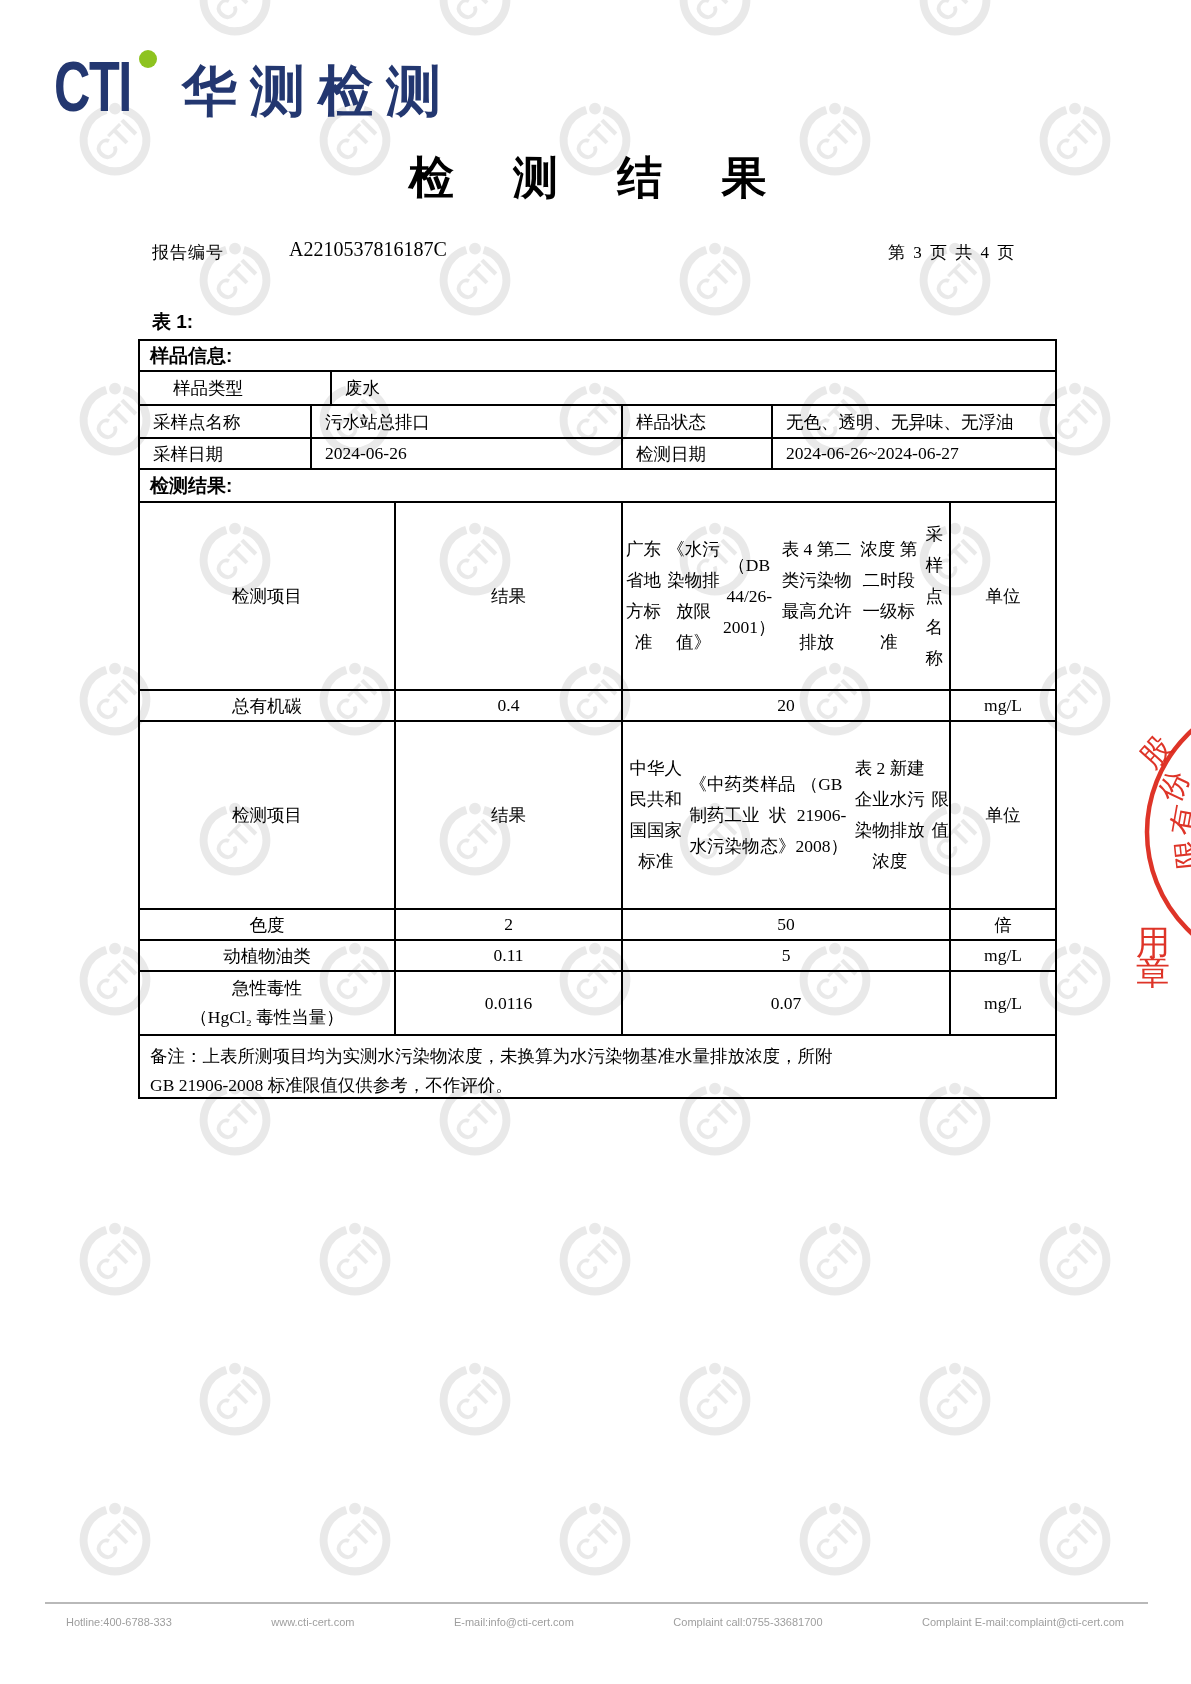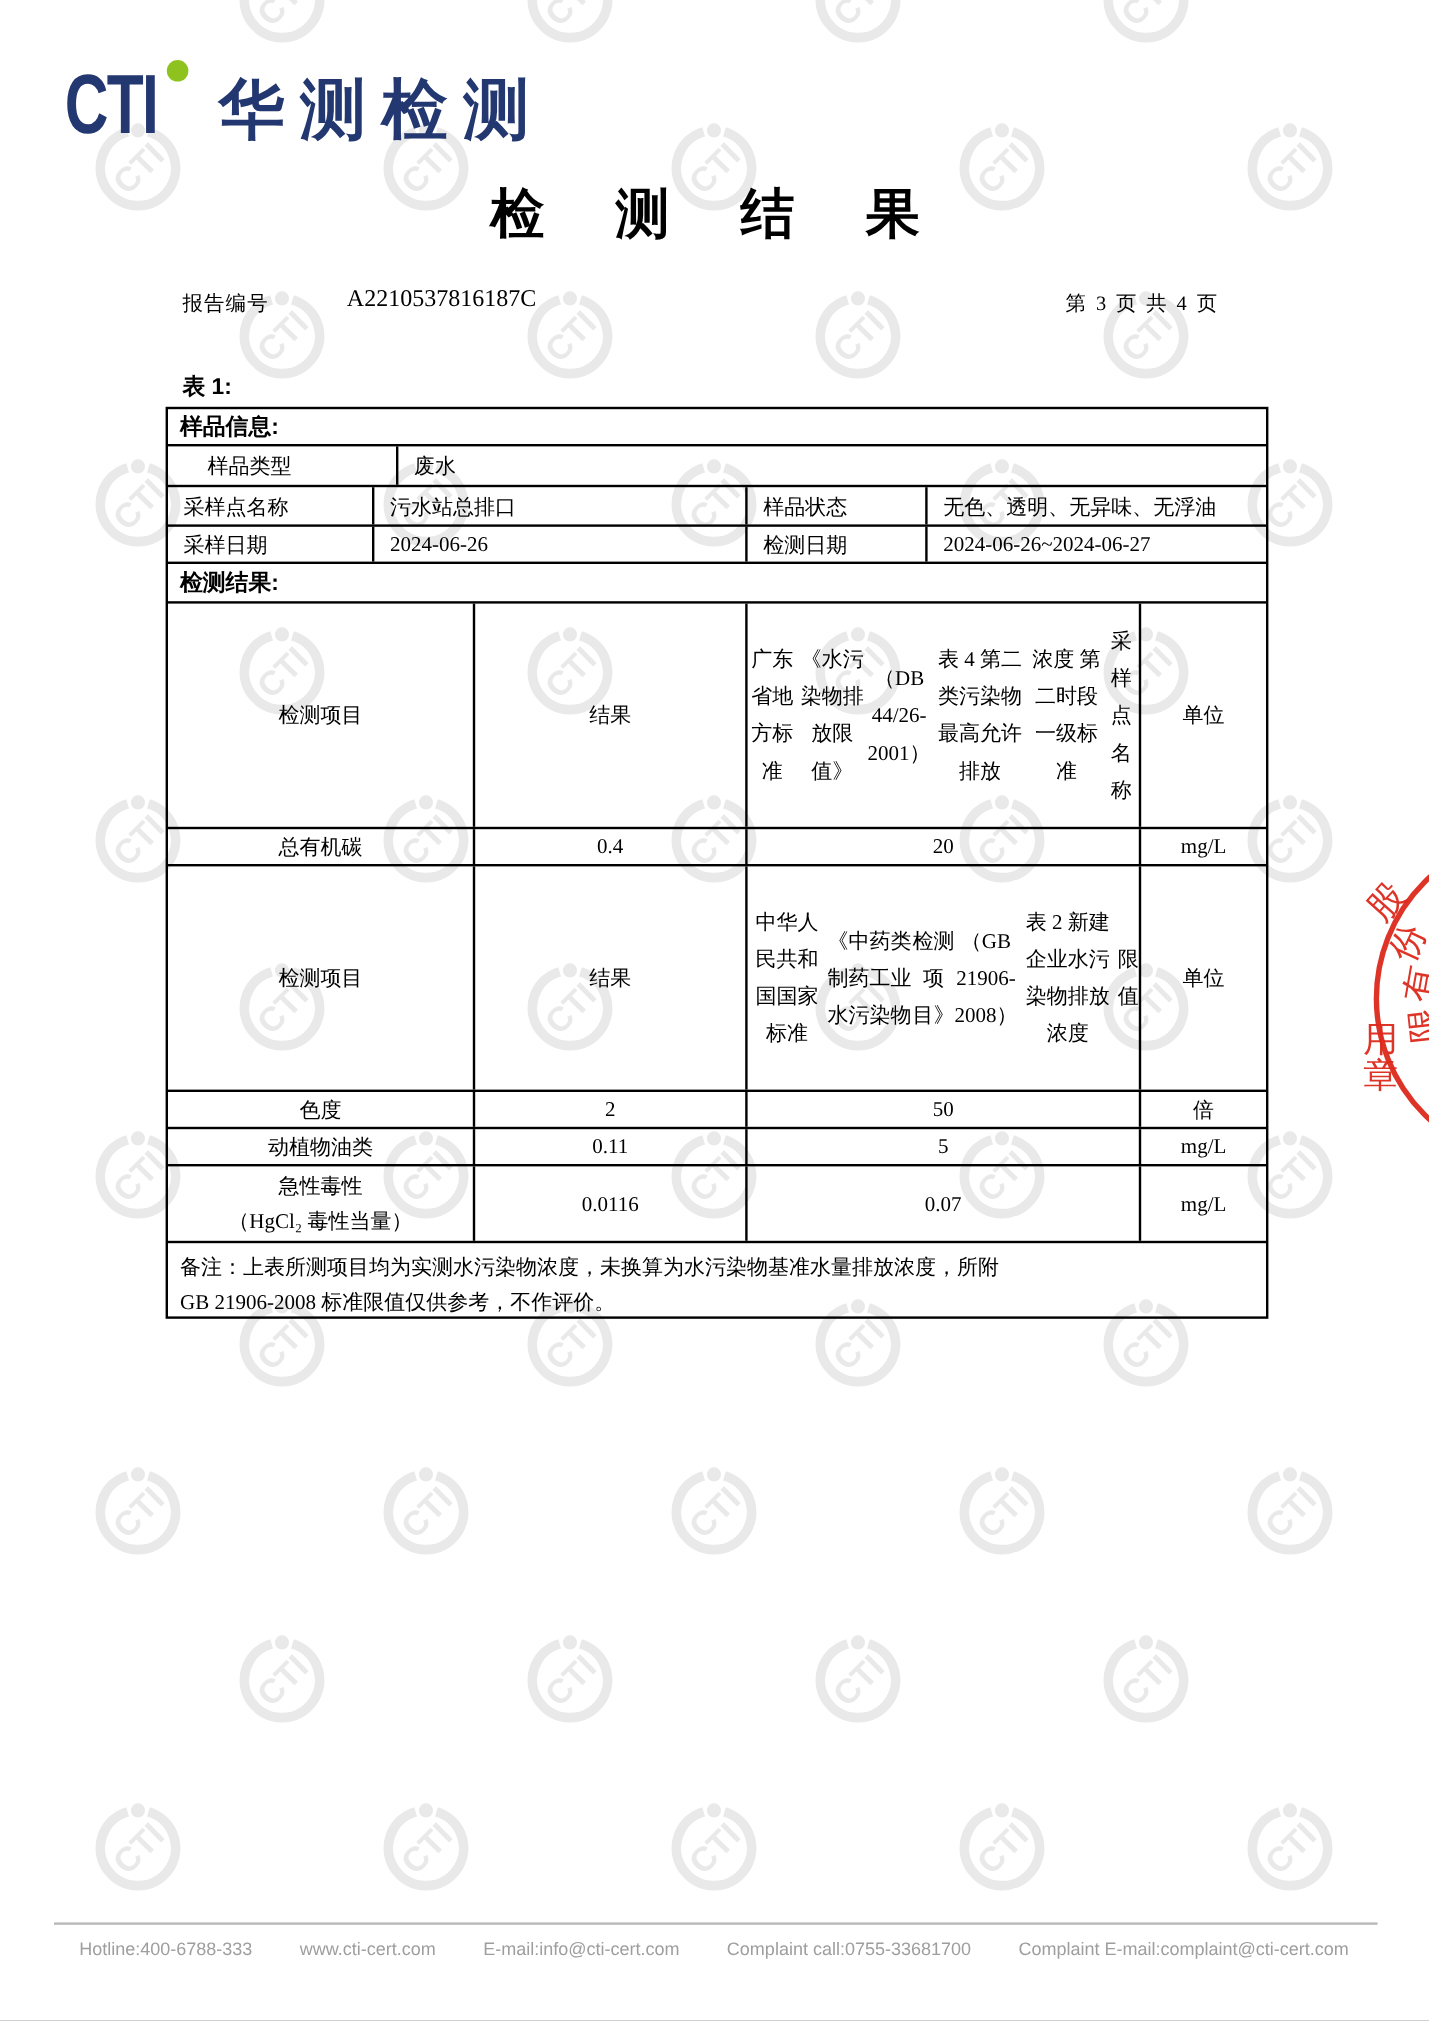--- a/index.html
+++ b/index.html
@@ -81,21 +81,21 @@
   .stamp-char{
     position:absolute;z-index:3;color:#dd2a1d;font-size:30px;line-height:30px;
     font-family:"Liberation Serif","DejaVu Serif",serif;opacity:.95;
   }
   
   .footer-line{position:absolute;left:45px;top:1602px;width:1103px;border-top:2px solid #b9b9b9;}
   .footer-row{
     position:absolute;left:66px;top:1616px;width:1058px;
     display:flex;justify-content:space-between;
     font-family:"Liberation Sans","DejaVu Sans",sans-serif;
-    font-size:15px;color:#9e9e9e;
+    font-size:11px;color:#9e9e9e;
   }
 </style>
 </head>
 <body>
 
 <div class="page">
 
   <div class="wm-layer" id="wm-layer">
       <div class="wm" style="left: 197px; top: -38px;"><svg width="76" height="76" viewBox="0 0 80 80">
           <path d="M 49.1 8.3 A 33 33 0 1 1 30.9 8.3" fill="none" stroke="#e9e9e9" stroke-width="8.5"></path>
@@ -434,21 +434,21 @@
         <div class="cell r3">20</div>
         <div class="cell r4">mg/L</div>
       </div>
 
       <div class="rrow" style="height:188px;">
         <div class="cell nb r1">检测项目</div>
         <div class="cell r2">结果</div>
         <div class="cell r3 std">
           <div>中华人民共和国国家标准</div>
           <div>《中药类制药工业水污染物</div>
-          <div>检测项目》</div>
+          <div>样品状态》</div>
           <div>（GB 21906-2008）</div>
           <div>表 2  新建企业水污染物排放浓度</div>
           <div>限值</div>
         </div>
         <div class="cell r4">单位</div>
       </div>
 
       <div class="rrow" style="height:31px;">
         <div class="cell nb r1">色度</div>
         <div class="cell r2">2</div>
@@ -482,21 +482,21 @@
 
     </div>
 
     <svg class="stamp-arc" width="91" height="300" viewBox="0 0 91 300">
       <circle cx="184" cy="162" r="137" fill="none" stroke="#dd2a1d" stroke-width="4.5"></circle>
     </svg>
     <span class="stamp-char" style="left: 1141px; top: 737px; transform: rotate(-48deg); color: rgb(221, 42, 29);">股</span>
     <span class="stamp-char" style="left: 1159px; top: 771px; transform: rotate(-65deg); color: rgb(221, 42, 29);">份</span>
     <span class="stamp-char" style="left: 1169px; top: 805px; transform: rotate(-80deg); color: rgb(221, 42, 29);">有</span>
     <span class="stamp-char" style="left: 1173px; top: 839px; transform: rotate(-96deg); color: rgb(221, 42, 29);">限</span>
-    <span class="stamp-char" style="left: 1136px; top: 852px; font-size: 29px; letter-spacing: 2px; color: rgb(221, 42, 29);">用章</span>
+    <span class="stamp-char" style="left: 1136px; top: 928px; font-size: 34px; letter-spacing: 2px; color: rgb(221, 42, 29);">用章</span>
 
     <div class="footer-line"></div>
     <div class="footer-row">
       <span>Hotline:400-6788-333</span>
       <span>www.cti-cert.com</span>
       <span>E-mail:info@cti-cert.com</span>
       <span>Complaint call:0755-33681700</span>
       <span>Complaint E-mail:complaint@cti-cert.com</span>
     </div>
 

